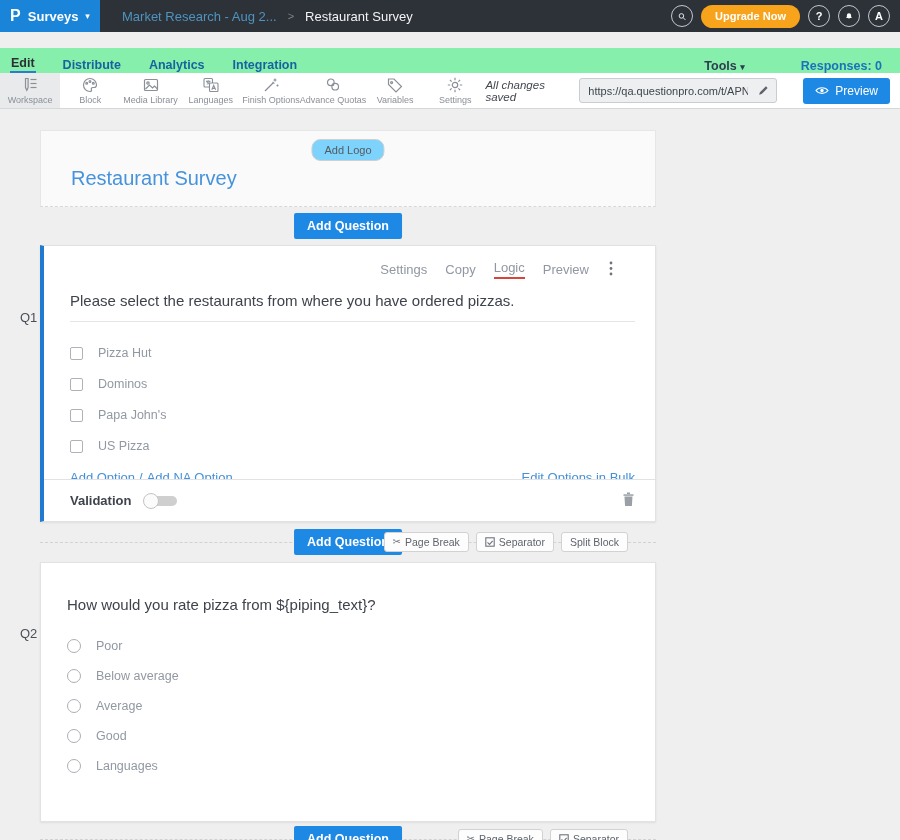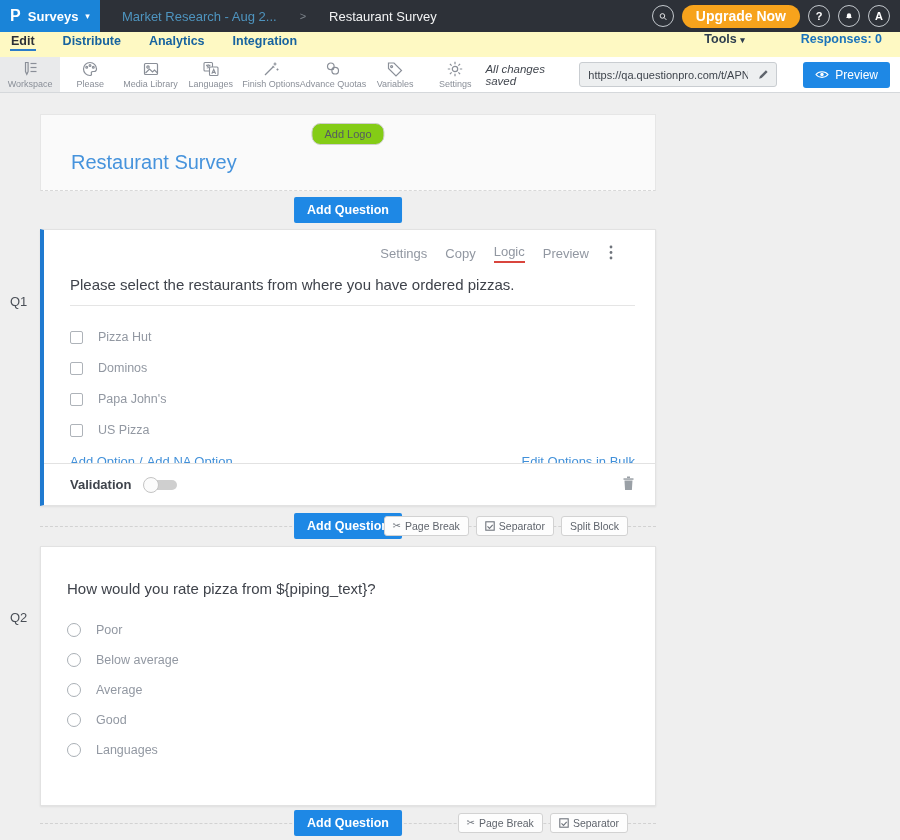--- a/index.html
+++ b/index.html
@@ -8,53 +8,53 @@
     width:900px; height:840px; overflow:hidden;
     font-family:"Liberation Sans", sans-serif;
     background:#efefef;
   }
   
   .topbar { height:32px; background:#2d3138; display:flex; align-items:center; }
   .logo-block { width:100px; height:32px; background:#1a84d8; display:flex; align-items:center; justify-content:center; gap:7px; color:#fff; cursor:pointer; }
   .logo-p { font-weight:bold; font-size:16px; line-height:1; }
   .product-label { font-size:13px; font-weight:bold; }
   .caret { font-size:9px; }
-  .crumbs { margin-left:22px; display:flex; align-items:center; gap:23px; font-size:13px; }
+  .crumbs { margin-left:22px; display:flex; align-items:center; gap:11px; font-size:13px; }
   .crumb-parent { color:#4e94bf; cursor:pointer; }
   .crumb-sep { color:#7d838b; font-size:11px; }
   .crumb-current { color:#f2f3f4; }
   .top-right { margin-left:auto; display:flex; align-items:center; gap:8px; padding-right:10px; }
   .icon-circle { width:22px; height:22px; border:1px solid #c3c8cd; border-radius:50%; display:flex; align-items:center; justify-content:center; color:#fff; font-size:11px; font-weight:bold; cursor:pointer; background:transparent; }
-  .upgrade-btn { background:#f7a31c; color:#fff; border:none; border-radius:12px; height:23px; padding:0 14px; font-size:14px; font-weight:bold; cursor:pointer; font-family:inherit; }
-  
-  .subnav { height:25px; background:#fef9c3; display:flex; align-items:flex-start; padding:0 10px; }
+  .upgrade-btn { background:#f7a31c; color:#fff; border:none; border-radius:12px; height:23px; padding:0 14px; font-size:11px; font-weight:bold; cursor:pointer; font-family:inherit; }
+  
+  .subnav { height:25px; background:#86efac; display:flex; align-items:flex-end; padding:0 10px;margin-top:16px; }
   .subnav-tab { font-size:12.5px; font-weight:bold; margin-right:26px; color:#17639f; padding:2px 1px 1px; cursor:pointer; }
   .subnav-tab.active { color:#2c3036; border-bottom:2px solid #2b7cc9; }
   .subnav-right { margin-left:auto; display:flex; gap:28px; align-items:center; padding-right:8px; }
   .tools-label { color:#2e3e4e; font-weight:bold; font-size:12.5px; cursor:pointer; }
   .tools-label .caret { color:#2e3e4e; }
   .responses-label { color:#1a73ba; font-weight:bold; font-size:12.5px;padding-left:28px; }
   
   .ribbon { height:36px; background:#fff; border-bottom:1px solid #d5d8db; display:flex; align-items:stretch; }
   .ribbon-item { width:64px; display:flex; flex-direction:column; align-items:center; justify-content:center; gap:1px; cursor:pointer; }
   .ribbon-item.active { background:#e9eaeb; }
   .ribbon-label { font-size:9px; color:#8a8f98; white-space:nowrap; }
   .ribbon-right { margin-left:auto; display:flex; align-items:center; gap:26px; padding-right:10px; }
   .saved-status { font-style:italic; font-size:11.5px; color:#42474f; }
   .url-box { display:flex; align-items:center; background:#edeff0; border:1px solid #c9cdd1; border-radius:3px; height:25px; }
   .url-input { border:none; background:transparent; font-size:11px; color:#3f454d; width:170px; padding:0 2px 0 8px; outline:none; font-family:inherit; }
   .url-edit-btn { width:26px; display:flex; justify-content:center; align-items:center; cursor:pointer; background:none; border:none; }
   .preview-btn { background:#1e88e5; color:#fff; border:none; border-radius:3px; height:26px; padding:0 12px; font-size:12px; display:flex; align-items:center; gap:6px; cursor:pointer; font-family:inherit; }
   
   .canvas { position:relative; height:747px; }
-  .qid { position:absolute; left:10px; font-size:13px; color:#4a4f57; }
+  .qid { position:absolute; left:20px; font-size:13px; color:#4a4f57; }
   .qid-1 { top:180px; } .qid-2 { top:496px; }
   .cards { margin-left:40px; width:616px; }
   .survey-head { margin-top:21px; height:77px; background:#fafafa; border:1px solid #e6e6e6; border-bottom:1px dashed #d8d8d8; position:relative; }
-  .add-logo-btn { position:absolute; top:8px; left:50%; transform:translateX(-50%); background:#84cc16; border:1px solid #cfcfcf; border-radius:9px; padding:4px 12px; font-size:11px; color:#555a61; cursor:pointer; font-family:inherit; }
+  .add-logo-btn { position:absolute; top:8px; left:50%; transform:translateX(-50%); background:#7dd3fc; border:1px solid #cfcfcf; border-radius:9px; padding:4px 12px; font-size:11px; color:#555a61; cursor:pointer; font-family:inherit; }
   .survey-title { position:absolute; left:30px; top:36px; font-size:20px; color:#4693dc; font-weight:normal; margin:0; cursor:text; }
   .strip { position:relative; }
   .strip-1 { height:38px; }
   .strip-2 { height:40px; }
   .strip-3 { height:34px; }
   .strip-2::before, .strip-3::before { content:""; position:absolute; top:50%; left:0; right:0; border-top:1px dashed #d2d2d2; }
   .add-q-btn { position:absolute; left:50%; top:50%; transform:translate(-50%,-50%); background:#1e88e5; color:#fff; border:none; border-radius:2px; padding:6px 13px; font-size:12.5px; font-weight:bold; cursor:pointer; font-family:inherit; }
   .block-tools { position:absolute; right:28px; top:50%; transform:translateY(-50%); display:flex; gap:7px; }
   .mini-btn { background:#fdfdfd; border:1px solid #d2d2d2; border-radius:3px; padding:3px 8px; font-size:10.5px; color:#5f646c; display:flex; align-items:center; gap:4px; cursor:pointer; font-family:inherit; }
   .mini-btn .ic { font-size:10px; color:#6f747c; line-height:1; }
@@ -143,21 +143,21 @@
       </svg>
     <span class="ribbon-label">Workspace</span>
   </div>
   <div class="ribbon-item">
     <svg width="18" height="18" viewBox="0 0 18 18" fill="none" stroke="#8a8f98" stroke-width="1.2">
         <path d="M9 2.5 a6.5 6.5 0 1 0 0 13 c1.3 0 1.8 -0.9 1.4 -1.9 c-0.4 -1 0.2 -2.1 1.4 -2.1 h1.3 a2.4 2.4 0 0 0 2.4 -2.6 A6.5 6.5 0 0 0 9 2.5 z"></path>
         <circle cx="5.7" cy="7.2" r="0.9"></circle>
         <circle cx="9" cy="5.4" r="0.9"></circle>
         <circle cx="12.3" cy="7.2" r="0.9"></circle>
       </svg>
-    <span class="ribbon-label">Please</span>
+    <span class="ribbon-label">Block</span>
   </div>
   <div class="ribbon-item">
     <svg width="18" height="18" viewBox="0 0 18 18" fill="none" stroke="#8a8f98" stroke-width="1.2">
         <rect x="2.5" y="3.5" width="13" height="11" rx="1"></rect>
         <circle cx="6" cy="7" r="1.2"></circle>
         <path d="M3.5 13 l4 -4 3 3 2 -2 3 3"></path>
       </svg>
     <span class="ribbon-label">Media Library</span>
   </div>
   <div class="ribbon-item">

